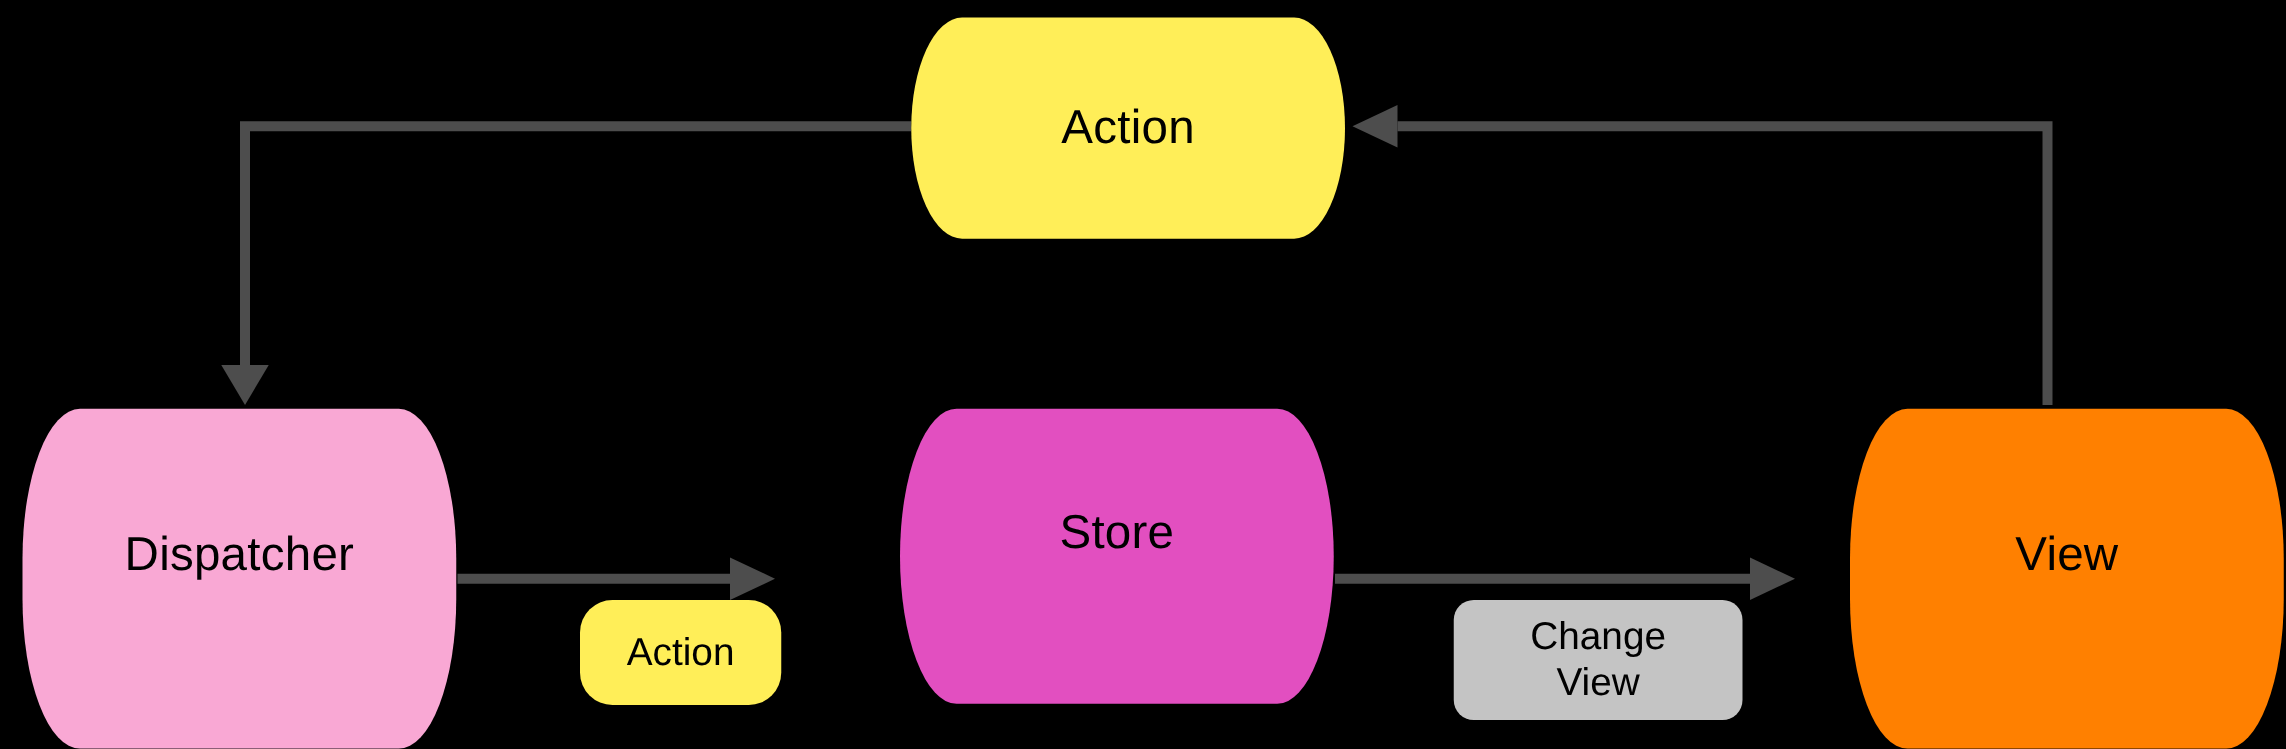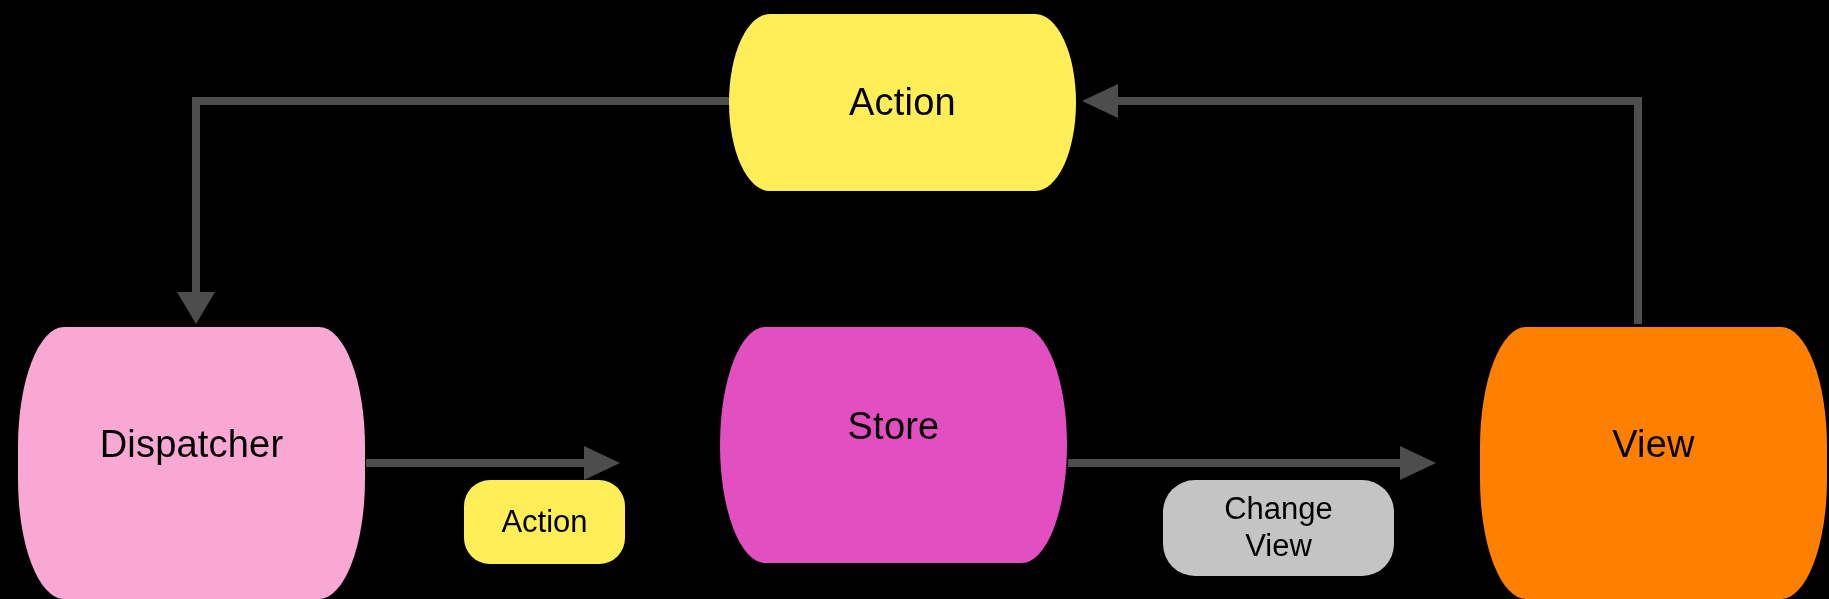--- a/index.html
+++ b/index.html
@@ -69,21 +69,21 @@
     text-align: center;
     border-radius: 26px;
   }
   .label-action-small {
     left: 464px; top: 480px; width: 161px; height: 84px;
     background: #FFEE58;
   }
   .label-change-event {
     left: 1163px; top: 480px; width: 231px; height: 96px;
     background: #C4C4C4;
-    border-radius: 32px;
+    border-radius: 16px;
   }
   
   #wires {
     position: absolute;
     left: 0; top: 0;
     width: 1829px; height: 599px;
     pointer-events: none;
   }
 </style>
 </head>

